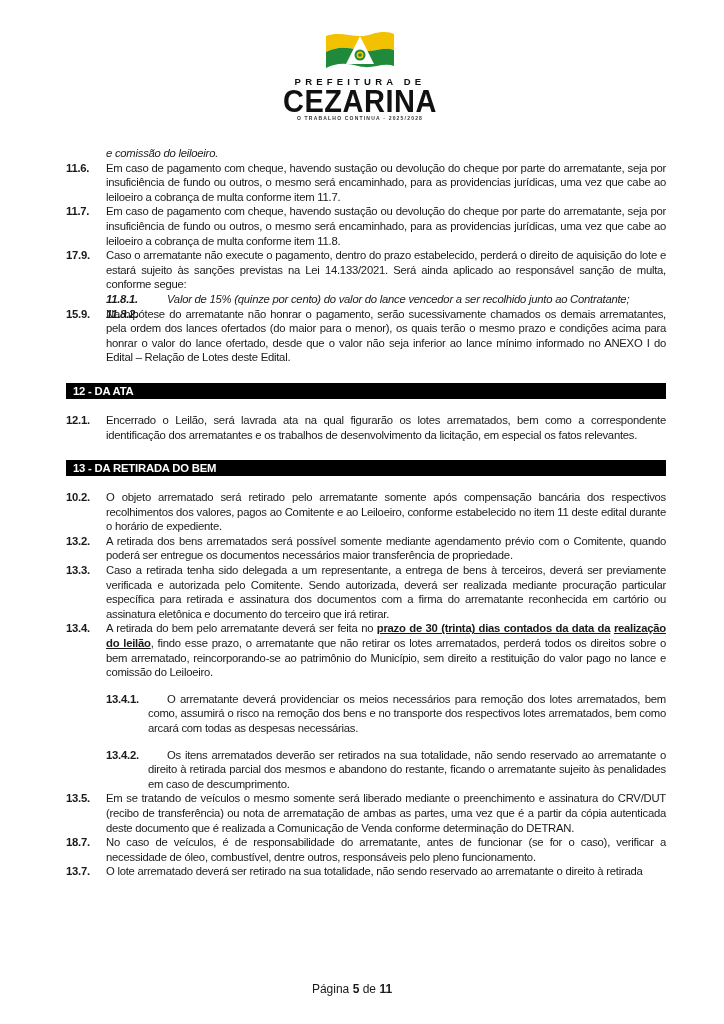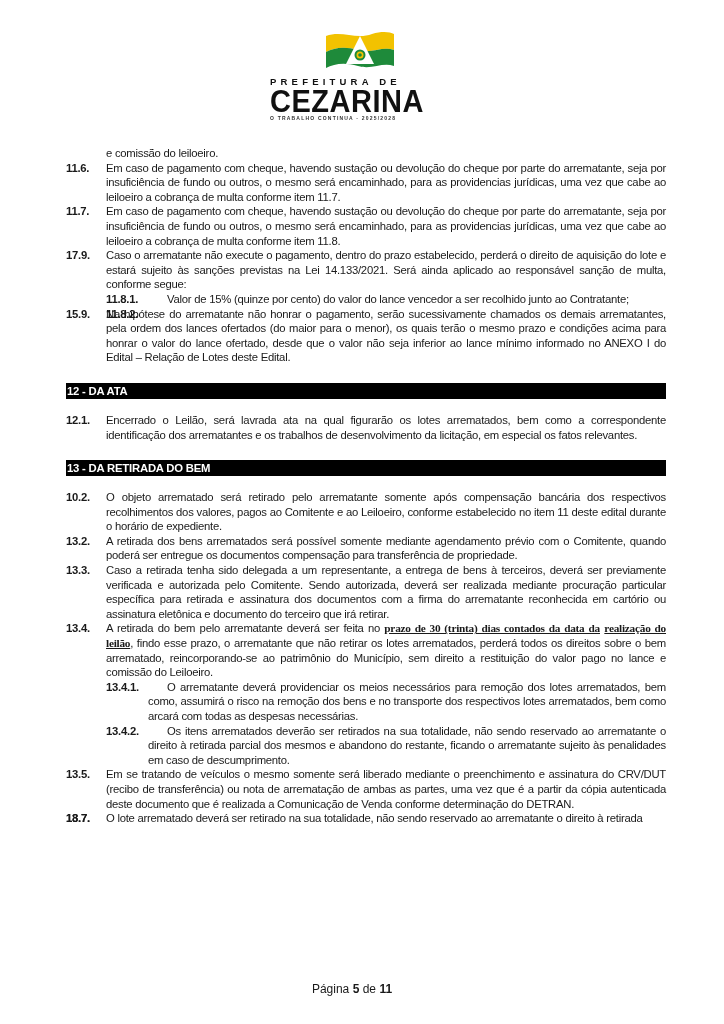--- a/index.html
+++ b/index.html
@@ -1,44 +1,44 @@
 <!DOCTYPE html>
 <html><head>
 <meta charset="utf-8">
 <style>
   html, body { margin: 0; padding: 0; background: #ffffff; }
   body { width: 724px; height: 1024px; position: relative; overflow: hidden;
          font-family: "Liberation Sans", sans-serif; color: #1a1a1a; }
-  .logo { position: absolute; left: 270px; top: 28px; width: 180px; height: 105px; }
+  .logo { position: absolute; left: 270px; top: 28px; width: 180px; height: 105px; text-align: center; }
   .logo svg { display: block; margin: 0 auto; }
   .logo .pref { font-family: "Liberation Sans", sans-serif; font-weight: bold; font-size: 9.5px;
                 letter-spacing: 4.2px; color: #111; margin-top: 0px; line-height: 11px; }
   .logo .city { font-family: "Liberation Sans", sans-serif; font-weight: bold; font-size: 29px;
                 line-height: 28px; color: #111; letter-spacing: 0.5px; transform: scaleY(1.05); }
   .logo .slogan { font-family: "Liberation Sans", sans-serif; font-weight: bold; font-size: 5px;
                   letter-spacing: 1.2px; color: #333; line-height: 7px; }
 
   .content { position: absolute; left: 66px; top: 146px; width: 600px;
              font-size: 11.3px; line-height: 14.6px; letter-spacing: -0.25px; }
   .item { position: relative; padding-left: 40px; text-align: justify; }
   .item .num { position: absolute; left: 0; top: 0; font-weight: bold; }
-  .cont { padding-left: 40px; }
-  .sub { position: relative; padding-left: 101px; text-align: justify; }
+  .cont { padding-left: 40px; font-style: italic; }
+  .sub { position: relative; padding-left: 101px; text-align: justify; font-style: italic; }
   .sub .num { position: absolute; left: 40px; top: 0; font-weight: bold; }
   .sub2 { position: relative; padding-left: 82px; text-align: justify; }
   .sub2 .num { position: absolute; left: 40px; top: 0; font-weight: bold; }
   .sub3 { position: relative; padding-left: 101px; text-align: justify; text-indent: 0; }
   .sub3 .num { position: absolute; left: 40px; top: 0; font-weight: bold; }
-  .sub3.hang { padding-left: 82px; }
+  .sub3.hang { padding-left: 82px; margin-top: 12px; }
   .sub3.hang .first { padding-left: 19px; display: inline; }
   .section-bar { background: #000; color: #fff; font-weight: bold; font-size: 11.3px;
-                 height: 16px; line-height: 16px; padding-left: 1px; letter-spacing: -0.2px; }
+                 height: 16px; line-height: 16px; padding-left: 7px; letter-spacing: -0.2px; }
   .gap-s { height: 14px; }
   .gap-m { height: 18px; }
-  .u { font-weight: bold; text-decoration: underline; font-family: Liberation Serif, serif; }
+  .u { font-weight: bold; text-decoration: underline; }
   .footer { position: absolute; left: 0; width: 704px; top: 982px; text-align: center;
             font-size: 12px; color: #1a1a1a; }
   .footer b { font-weight: bold; }
 </style>
 </head>
 <body>
 
 <div class="logo">
   <svg width="76" height="48" viewBox="0 0 76 48">
     <path d="M4 8 C 20 2, 34 12, 50 6 C 60 3, 68 4, 72 6 L 72 22 C 60 18, 50 26, 36 22 C 22 18, 12 20, 4 24 Z" fill="#f2c200"></path>
@@ -92,21 +92,21 @@
   <div class="gap-m"></div>
   <div class="section-bar">13 - DA RETIRADA DO BEM</div>
   <div class="gap-s"></div>
 
   <div class="item">
     <span class="num">10.2.</span>
     <span>O objeto arrematado será retirado pelo arrematante somente após compensação bancária dos respectivos recolhimentos dos valores, pagos ao Comitente e ao Leiloeiro, conforme estabelecido no item 11 deste edital durante o horário de expediente.</span>
   </div>
   <div class="item">
     <span class="num">13.2.</span>
-    <span>A retirada dos bens arrematados será possível somente mediante agendamento prévio com o Comitente, quando poderá ser entregue os documentos compensação para transferência de propriedade.</span>
+    <span>A retirada dos bens arrematados será possível somente mediante agendamento prévio com o Comitente, quando poderá ser entregue os documentos necessários maior transferência de propriedade.</span>
   </div>
   <div class="item">
     <span class="num">13.3.</span>
     <span>Caso a retirada tenha sido delegada a um representante, a entrega de bens à terceiros, deverá ser previamente verificada e autorizada pelo Comitente. Sendo autorizada, deverá ser realizada mediante procuração particular específica para retirada e assinatura dos documentos com a firma do arrematante reconhecida em  cartório ou assinatura eletônica e documento do terceiro que irá retirar.</span>
   </div>
   <div class="item">
     <span class="num">13.4.</span>
     <span>A retirada do bem pelo arrematante deverá ser feita no </span><span class="u">prazo de 30 (trinta) dias contados da data da</span> <span class="u">realização do leilão</span><span>,  findo esse prazo, o arrematante que não retirar os lotes arrematados, perderá todos os direitos sobre o bem arrematado, reincorporando-se ao patrimônio do Município, sem direito a restituição do valor pago no lance e comissão do Leiloeiro.</span>
   </div>
   <div class="sub3 hang">
@@ -116,20 +116,21 @@
   <div class="sub3 hang">
     <span class="num">13.4.2.</span>
     <span class="first">Os itens arrematados deverão ser retirados na sua totalidade, não sendo reservado ao arrematante o direito à retirada parcial dos mesmos e abandono do restante, ficando o arrematante sujeito às penalidades em caso de descumprimento.</span>
   </div>
   <div class="item">
     <span class="num">13.5.</span>
     <span>Em se tratando de veículos o mesmo somente será liberado mediante o preenchimento e assinatura do CRV/DUT (recibo de transferência) ou nota de arrematação de ambas as partes, uma vez que é a partir da cópia autenticada deste documento que é realizada a Comunicação de Venda conforme determinação do DETRAN.</span>
   </div>
   <div class="item">
     <span class="num">18.7.</span>
+    <span>No caso de veículos, é de responsabilidade do arrematante, antes de funcionar (se for o caso), verificar a necessidade de óleo, combustível, dentre outros, responsáveis pelo pleno funcionamento.</span>
   </div>
   <div class="item">
     <span class="num">13.7.</span>
     <span>O lote arrematado deverá ser retirado na sua totalidade, não sendo reservado ao arrematante o direito à retirada</span>
   </div>
 </div>
 
 <div class="footer">
   <span>Página</span>
   <b>5</b>

